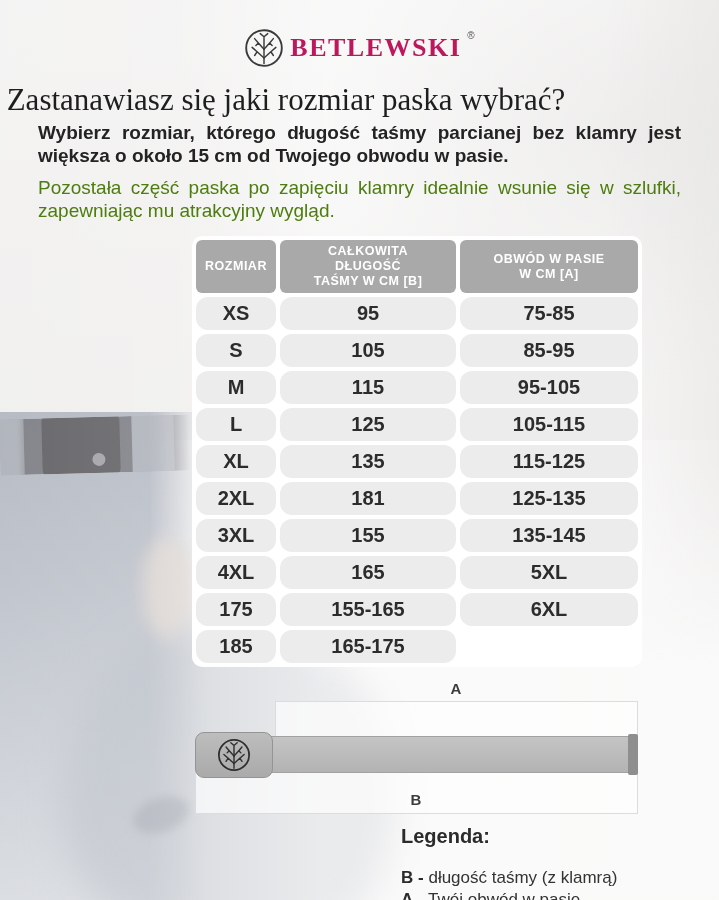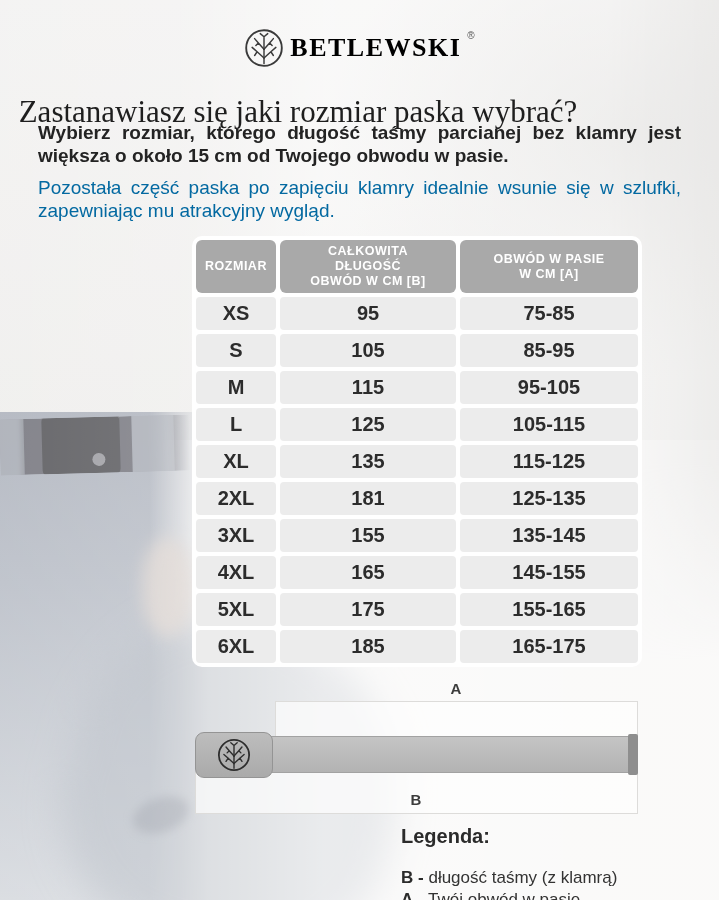--- a/index.html
+++ b/index.html
@@ -39,38 +39,38 @@
     border-radius:46%;filter:blur(8px);opacity:.8;}
   .bg-wash{position:absolute;inset:0;
     background:linear-gradient(to right, rgba(255,255,255,.28) 0%, rgba(255,255,255,.34) 25%,
       rgba(255,255,255,.62) 45%, rgba(255,255,255,.55) 100%);}
 
   
   .brand{position:absolute;left:0;top:28px;width:719px;display:flex;align-items:center;
     justify-content:center;gap:6px;z-index:2;color:#3a3a3a;}
   .brand .tree{width:40px;height:40px;display:block;}
   .brand-name{font-family:"Liberation Serif",serif;font-weight:700;font-size:26px;
-    letter-spacing:1.5px;color:#000000;}
+    letter-spacing:1.5px;color:#be185d;}
   .brand-reg{font-size:10px;align-self:flex-start;margin-top:2px;color:#555;}
 
   
-  .heading{position:absolute;left:0;top:82px;width:572px;margin:12px;text-align:center;
+  .heading{position:absolute;left:0;top:82px;width:572px;margin:0;text-align:center;
     font-family:"Liberation Serif",serif;font-weight:400;font-size:31px;color:#1e1e1e;z-index:2;}
   .intro{position:absolute;left:38px;top:121px;width:643px;z-index:2;}
-  .intro p{margin:0;text-align:justify;font-size:19px;line-height:23px;color:#0369a1;}
+  .intro p{margin:0;text-align:justify;font-size:19px;line-height:23px;color:#4d7c0f;}
   .intro p.b{font-weight:700;color:#232323;margin-bottom:9px;}
 
   
   .size-table{position:absolute;left:192px;top:236px;z-index:2;background:#fff;border-radius:10px;
     padding:4px;display:grid;grid-template-columns:80px 176px 178px;
     grid-template-rows:53px repeat(10,33px);gap:4px;}
   .th{background:#a9a9a9;color:#fff;border-radius:6px;display:flex;flex-direction:column;
     align-items:center;justify-content:center;font-size:12.5px;font-weight:700;
     letter-spacing:.5px;line-height:15px;text-align:center;}
-  .td{background:#ececec;color:#2c2c2c;border-radius:4px;display:flex;align-items:center;
+  .td{background:#ececec;color:#2c2c2c;border-radius:12px;display:flex;align-items:center;
     justify-content:center;font-size:20px;font-weight:700;}
 
   
   .diagram{position:absolute;inset:0;z-index:2;pointer-events:none;}
   .measure-box{position:absolute;border:1px solid #dddcda;background:rgba(253,253,253,.7);}
   .box-a{left:275px;top:701px;width:361px;height:35px;}
   .box-b{left:195px;top:772px;width:441px;height:40px;}
   .measure-label{position:absolute;transform:translateX(-50%);font-size:15px;font-weight:700;
     color:#3c3c3c;}
   .label-a{left:456px;top:680px;}
@@ -134,21 +134,21 @@
     <p>Pozostała część paska po zapięciu klamry idealnie wsunie się w szlufki, zapewniając mu atrakcyjny wygląd.</p>
   </div>
 
   <div class="size-table">
     <div class="th">
       <span>ROZMIAR</span>
     </div>
     <div class="th">
       <span>CAŁKOWITA</span>
       <span>DŁUGOŚĆ</span>
-      <span>OBWÓD W CM [B]</span>
+      <span>TAŚMY W CM [B]</span>
     </div>
     <div class="th">
       <span>OBWÓD W PASIE</span>
       <span>W CM [A]</span>
     </div>
 
     <div class="td">XS</div>
     <div class="td">95</div>
     <div class="td">75-85</div>
 
@@ -171,21 +171,20 @@
     <div class="td">2XL</div>
     <div class="td">181</div>
     <div class="td">125-135</div>
 
     <div class="td">3XL</div>
     <div class="td">155</div>
     <div class="td">135-145</div>
 
     <div class="td">4XL</div>
     <div class="td">165</div>
-    <div class="td">145-155</div>
 
     <div class="td">5XL</div>
     <div class="td">175</div>
     <div class="td">155-165</div>
 
     <div class="td">6XL</div>
     <div class="td">185</div>
     <div class="td">165-175</div>
   </div>
 

